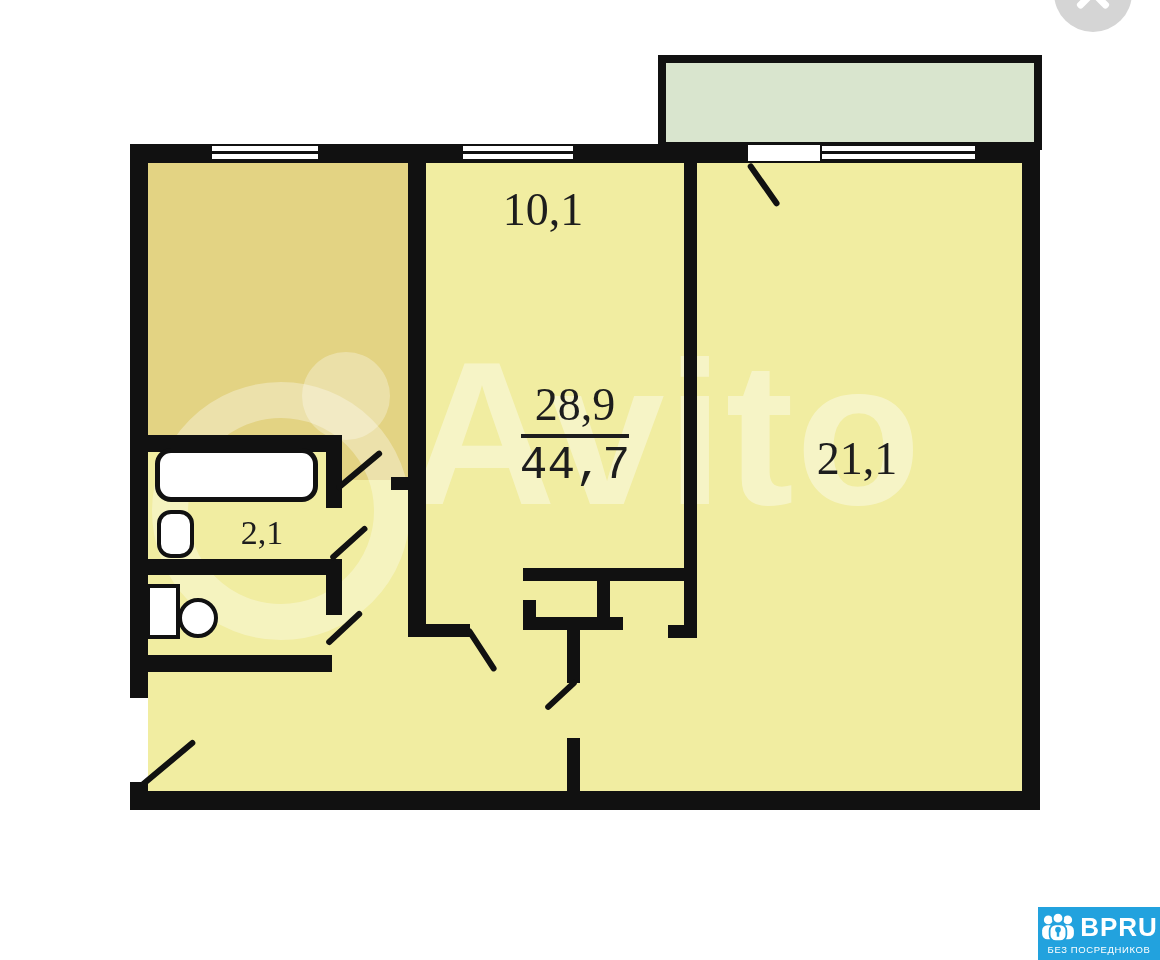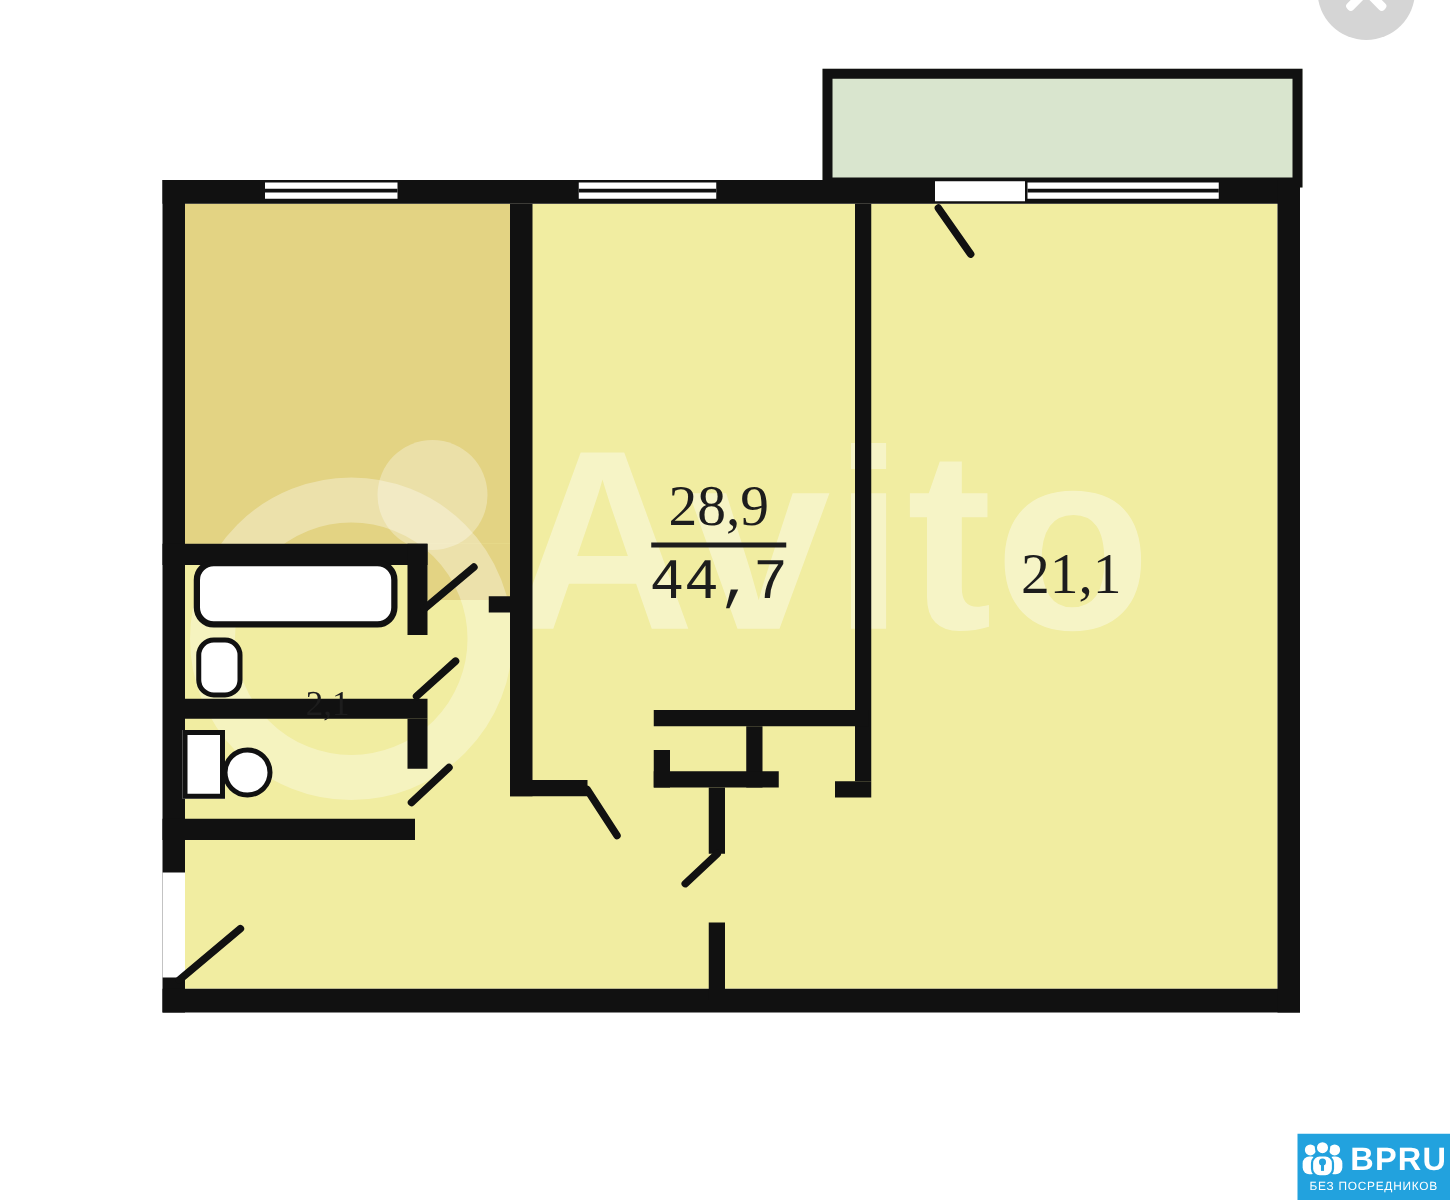--- a/index.html
+++ b/index.html
@@ -91,22 +91,23 @@
   <div class="abs leaf" style="left:327px;top:641px;width:47px;transform:rotate(-43deg);"></div>
   <div class="abs leaf" style="left:468px;top:626px;width:50px;transform:rotate(57deg);"></div>
   <div class="abs leaf" style="left:576px;top:678px;width:41px;transform:rotate(137deg);"></div>
   <div class="abs leaf" style="left:141px;top:783px;width:70px;transform:rotate(-40deg);"></div>
 
   <div class="abs fixture" style="left:155px;top:448px;width:163px;height:54px;border-radius:16px;"></div>
   <div class="abs fixture" style="left:157px;top:510px;width:37px;height:48px;border-width:4px;border-radius:14px;"></div>
   <div class="abs fixture" style="left:146px;top:584px;width:34px;height:55px;border-width:4px;"></div>
   <div class="abs fixture" style="left:178px;top:598px;width:40px;height:40px;border-width:4px;border-radius:50%;"></div>
 
+  <div class="abs lbl" style="left:483px;top:183px;width:120px;">10,1</div>
   <div class="abs lbl" style="left:797px;top:432px;width:120px;">21,1</div>
-  <div class="abs lbl" style="left:212px;top:548px;width:100px;font-size:28px;">2,1</div>
+  <div class="abs lbl" style="left:212px;top:514px;width:100px;font-size:34px;">2,1</div>
 
   <div class="abs frac" style="left:513px;top:378px;width:124px;">
     <span class="lbl" style="position:static;">28,9</span>
     <span class="bar"></span>
     <span class="lbl" style="position:static;font-family:Liberation Mono, monospace;">44,7</span>
   </div>
 </div>
 
 <div class="abs close-btn" style="left:1054px;top:-46px;"></div>
 <div class="abs xbar" style="left:1072px;top:-11px;transform:rotate(45deg);"></div>

